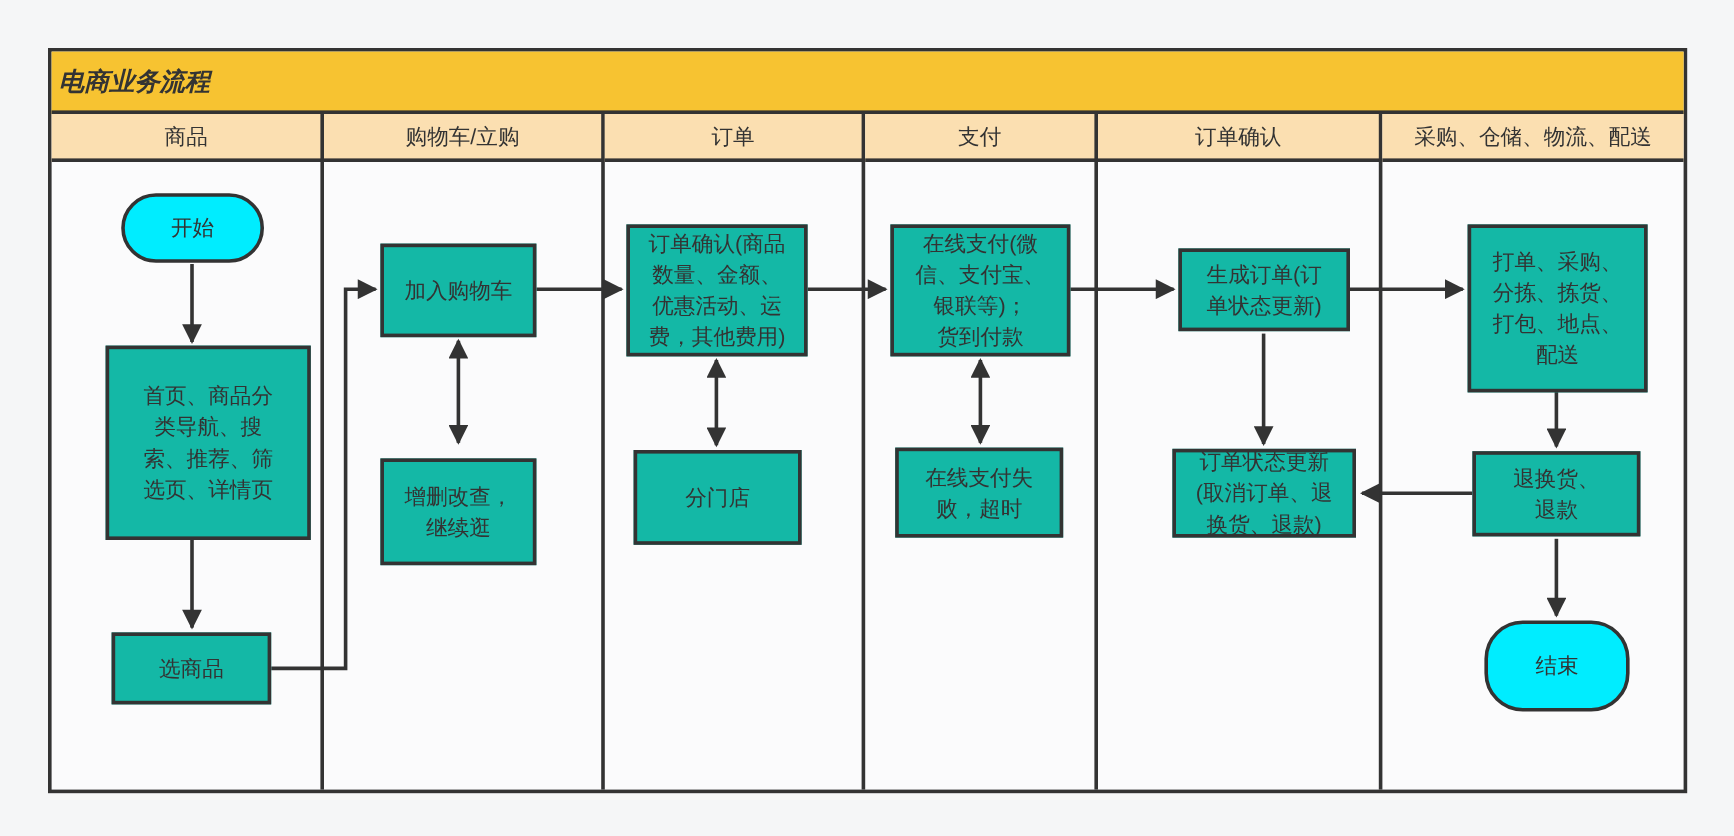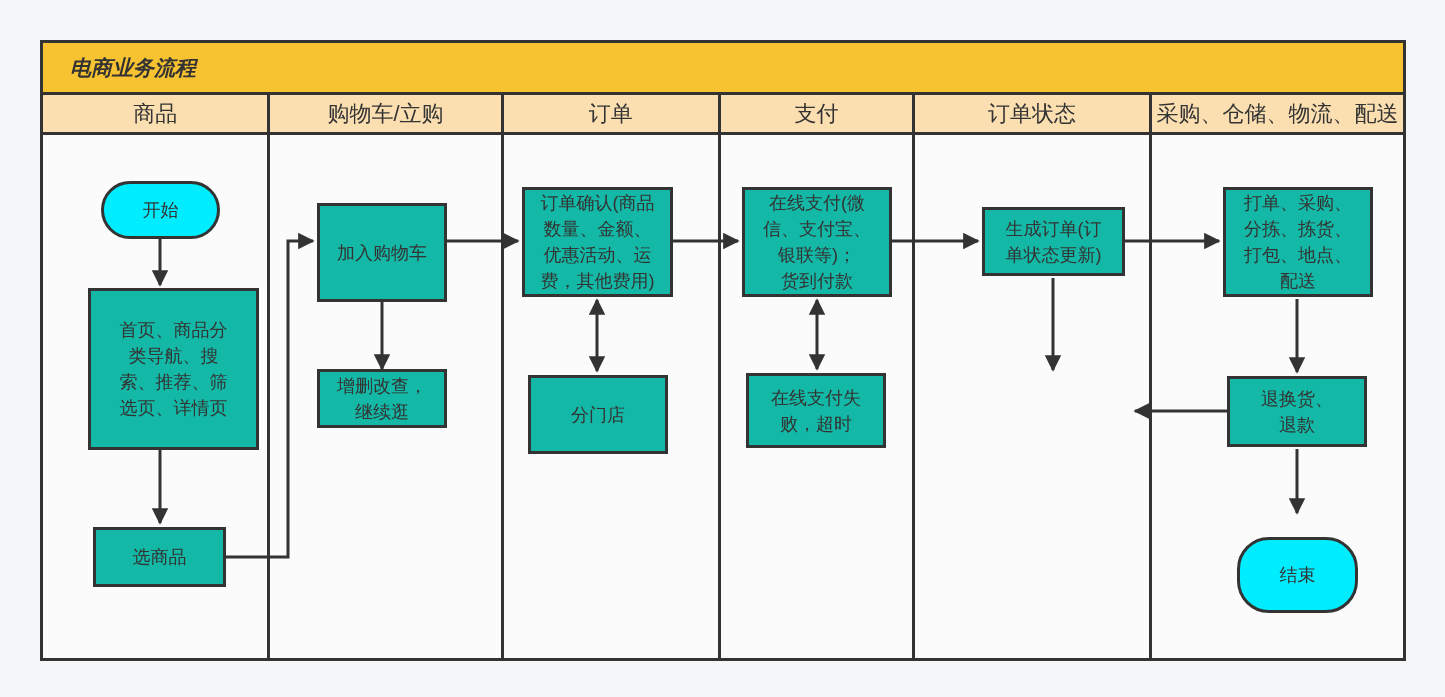--- a/index.html
+++ b/index.html
@@ -10,59 +10,59 @@
     font-family:"Liberation Sans", sans-serif;
     overflow:hidden;
   }
   .frame {
     position:absolute; left:40px; top:40px; width:1366px; height:621px;
     border:3px solid #333; background:#FBFBFC;
     display:flex; flex-direction:column;
   }
   .titlebar {
     height:52px; background:#F7C331; border-bottom:3px solid #333;
-    display:flex; align-items:center; padding-left:27px; flex:0 0 auto;
+    display:flex; align-items:center; padding-left:6px; flex:0 0 auto;
   }
   .title { font-size:21px; font-weight:bold; font-style:italic; color:#333; }
   .lane-heads { height:40px; display:flex; flex:0 0 auto; }
   .lane-head {
     background:#FBDFB1; border-bottom:3px solid #333; border-right:3px solid #333;
     display:flex; align-items:center; justify-content:center;
-    font-size:22px; color:#333;
+    font-size:18px; color:#333;
   }
   .lane-head:last-child { border-right:none; }
   .lane-body { flex:1; display:flex; }
   .lane-col { border-right:3px solid #333; }
   .lane-col:last-child { border-right:none; }
   .w1{width:230px}.w2{width:236px}.w3{width:220px}.w4{width:196px}.w5{width:240px}.w6{width:230px}
   .lane-col.w6,.lane-head.w6{width:254px}
   .edges { position:absolute; left:0; top:0; width:1445px; height:697px; pointer-events:none; }
   .node {
     position:absolute; background:#14b8a6; border:3px solid #333;
     display:flex; align-items:center; justify-content:center;
     text-align:center; font-size:18px; line-height:26px;
     white-space:pre-line; padding:2px 5px; color:#333;
   }
-  .terminal { background:#00EDFF; border-radius:30px;margin-top:20px; }
+  .terminal { background:#00EDFF; border-radius:30px; }
 </style>
 </head>
 <body>
 
 <div class="canvas">
 
   <div class="frame">
     <div class="titlebar">
       <span class="title">电商业务流程</span>
     </div>
     <div class="lane-heads">
       <div class="lane-head w1">商品</div>
       <div class="lane-head w2">购物车/立购</div>
       <div class="lane-head w3">订单</div>
       <div class="lane-head w4">支付</div>
-      <div class="lane-head w5">订单状态</div>
+      <div class="lane-head w5">订单确认</div>
       <div class="lane-head w6">采购、仓储、物流、配送</div>
     </div>
     <div class="lane-body">
       <div class="lane-col w1"></div>
       <div class="lane-col w2"></div>
       <div class="lane-col w3"></div>
       <div class="lane-col w4"></div>
       <div class="lane-col w5"></div>
       <div class="lane-col w6"></div>
     </div>
@@ -92,41 +92,44 @@
     </g>
   </svg>
 
   <div class="node terminal" style="left:101px;top:161px;width:119px;height:58px;border-radius:29px">开始</div>
   <div class="node" style="left:88px;top:288px;width:171px;height:162px">首页、商品分
 类导航、搜
 索、推荐、筛
 选页、详情页</div>
   <div class="node" style="left:93px;top:527px;width:133px;height:60px">选商品</div>
 
-  <div class="node" style="left:317px;top:203px;width:130px;height:99px">加入购物车</div>
-  <div class="node" style="left:317px;top:369px;width:130px;height:59px">增删改查，
+  <div class="node" style="left:317px;top:203px;width:130px;height:78px">加入购物车</div>
+  <div class="node" style="left:317px;top:382px;width:130px;height:89px">增删改查，
 继续逛</div>
 
   <div class="node" style="left:522px;top:187px;width:151px;height:110px">订单确认(商品
 数量、金额、
 优惠活动、运
 费，其他费用)</div>
   <div class="node" style="left:528px;top:375px;width:140px;height:79px">分门店</div>
 
   <div class="node" style="left:742px;top:187px;width:150px;height:110px">在线支付(微
 信、支付宝、
 银联等)；
 货到付款</div>
   <div class="node" style="left:746px;top:373px;width:140px;height:75px">在线支付失
 败，超时</div>
 
   <div class="node" style="left:982px;top:207px;width:143px;height:69px">生成订单(订
 单状态更新)</div>
+  <div class="node" style="left:977px;top:374px;width:153px;height:74px">订单状态更新
+(取消订单、退
+换货、退款)</div>
 
-  <div class="node" style="left:1223px;top:187px;width:150px;height:110px">打单、采购、
+  <div class="node" style="left:1223px;top:187px;width:150px;height:140px">打单、采购、
 分拣、拣货、
 打包、地点、
 配送</div>
   <div class="node" style="left:1227px;top:376px;width:140px;height:71px">退换货、
 退款</div>
   <div class="node terminal" style="left:1237px;top:517px;width:121px;height:76px;border-radius:32px">结束</div>
 
 </div>
 
 </body></html>

